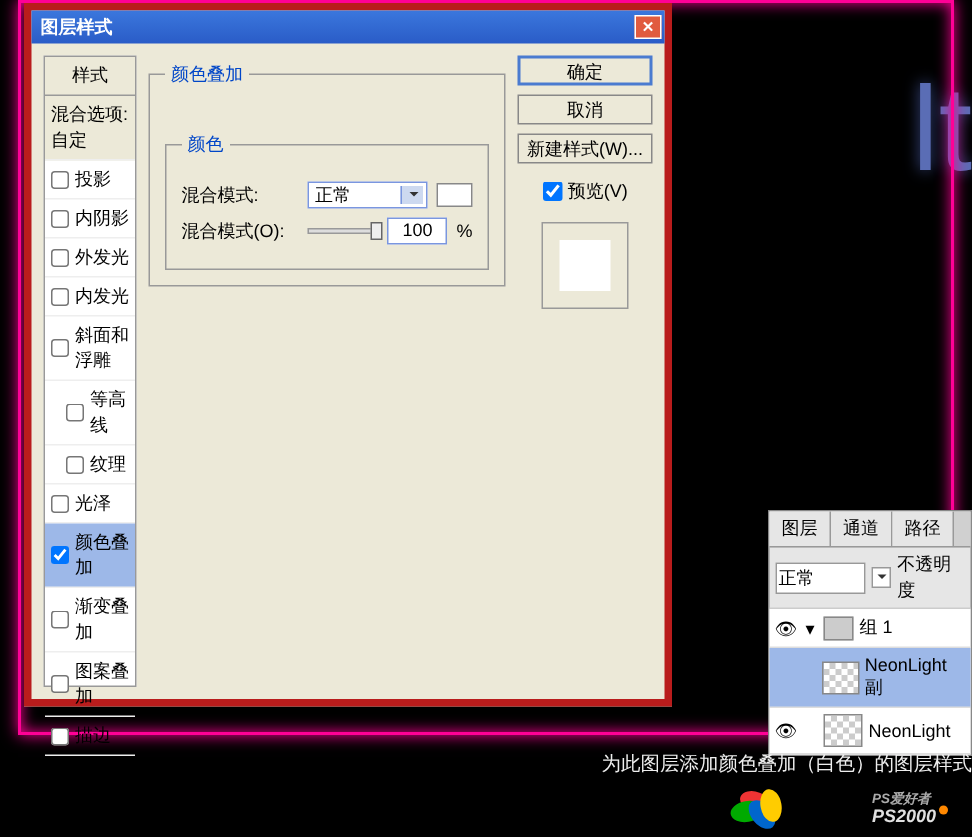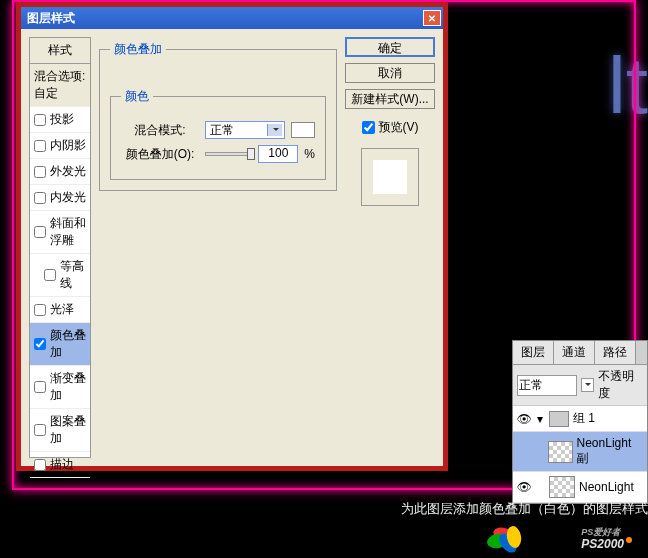--- a/index.html
+++ b/index.html
@@ -41,21 +41,21 @@
 .styles-item.indent{padding-left:14px}
 .styles-item.sel{background:#9db8e8}
 .styles-item.bo{background:#ece9d8}
 
 
 .middle{flex:1;position:relative}
 fieldset{border:1px solid #999;padding:10px;margin-top:4px}
 legend{color:#0046c8;padding:0 4px}
 .inner-fs{margin-top:20px}
 .form-row{display:flex;align-items:center;gap:6px;margin:6px 0}
-.form-row label{text-align:center;width:78px}
+.form-row label{text-align:left;width:78px}
 .select{width:80px;height:18px;border:1px solid #7a96df;background:#fff;position:relative}
 .select::after{content:"";position:absolute;right:2px;top:2px;width:14px;height:12px;background:#cdd9f0;border-left:1px solid #7a96df}
 .select::before{content:"";position:absolute;right:5px;top:6px;border:3px solid transparent;border-top-color:#333;z-index:1}
 .swatch{width:24px;height:16px;border:1px solid #888;background:#fff}
 .slider-track{flex:1;max-width:86px;height:4px;border:1px solid #999;background:#ddd;position:relative}
 .slider-thumb{position:absolute;right:-4px;top:-5px;width:8px;height:12px;background:#eee;border:1px solid #666}
 .num-input{width:40px;height:18px;border:1px solid #7a96df;background:#fff;text-align:center}
 
 
 .right-col{width:92px;display:flex;flex-direction:column;gap:6px;align-items:center}
@@ -149,20 +149,24 @@
             <span>内发光</span>
           </div>
           <div class="styles-item">
             <input type="checkbox" style="">
             <span>斜面和浮雕</span>
           </div>
           <div class="styles-item indent">
             <input type="checkbox" style="">
             <span>等高线</span>
           </div>
+          <div class="styles-item indent">
+            <input type="checkbox" style="">
+            <span>纹理</span>
+          </div>
           <div class="styles-item">
             <input type="checkbox" style="">
             <span>光泽</span>
           </div>
           <div class="styles-item sel">
             <input type="checkbox" checked="" style="">
             <span>颜色叠加</span>
           </div>
           <div class="styles-item">
             <input type="checkbox" style="">
@@ -183,21 +187,21 @@
       <fieldset>
         <legend>颜色叠加</legend>
         <fieldset class="inner-fs">
           <legend>颜色</legend>
           <div class="form-row">
             <label>混合模式:</label>
             <div class="select"><span style="padding-left:4px">正常</span></div>
             <div class="swatch"></div>
           </div>
           <div class="form-row">
-            <label>颜色叠加(O):</label>
+            <label>混合模式(O):</label>
             <div class="slider-track">
                 <div class="slider-thumb"></div>
               </div>
             <div class="num-input">100</div>
             <span>%</span>
           </div>
         </fieldset>
       </fieldset>
     </div>
 

